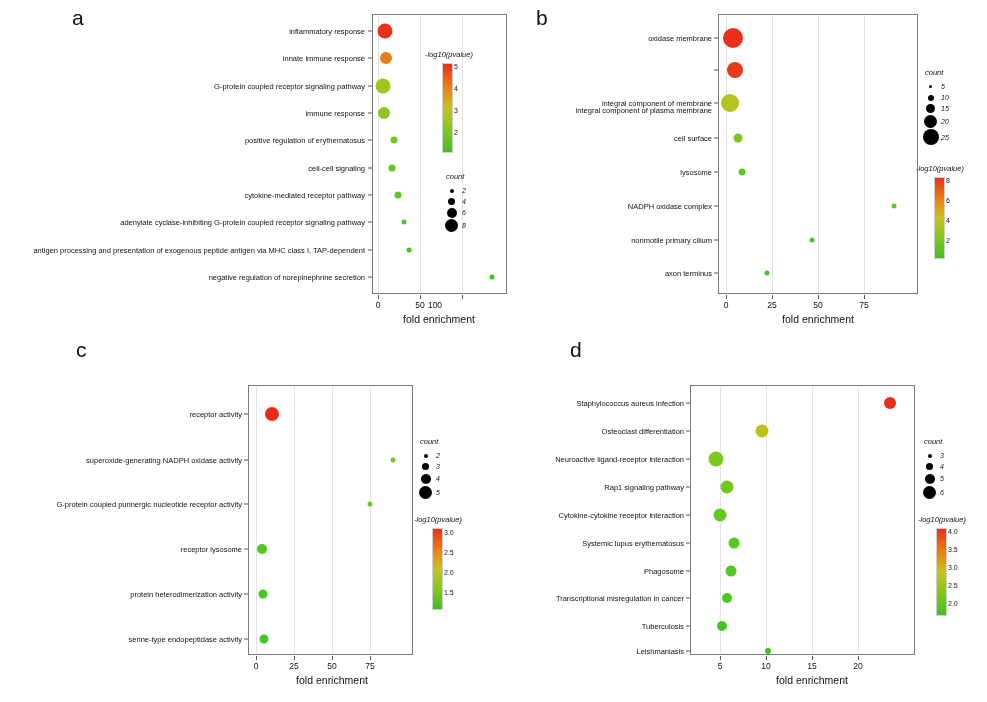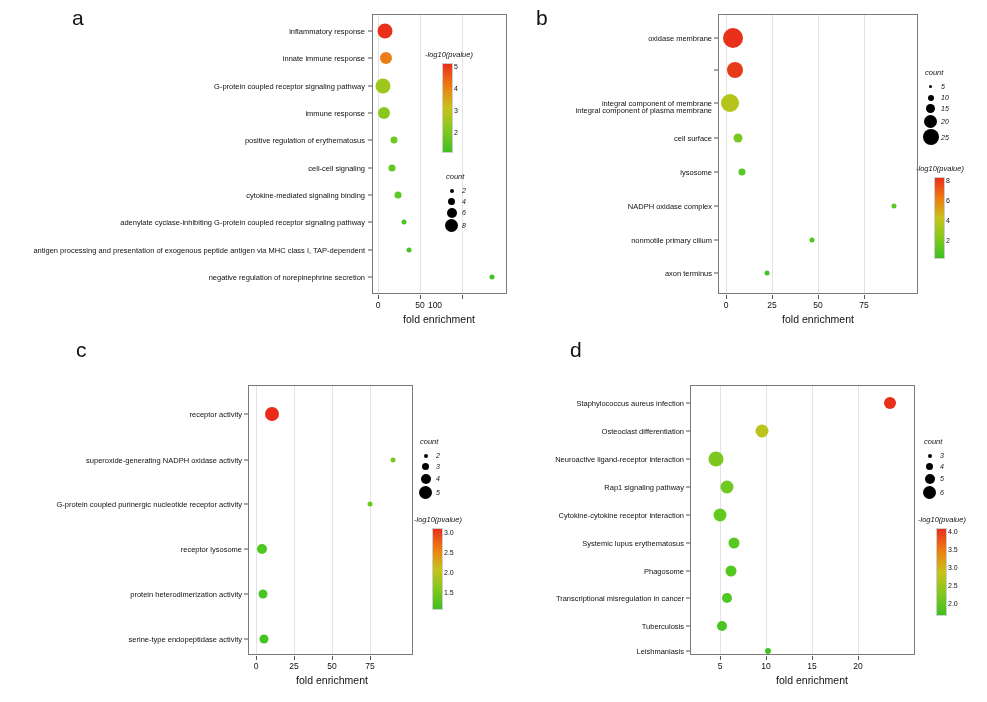--- a/index.html
+++ b/index.html
@@ -31,21 +31,21 @@
   <div class="panel-letter" style="left:72px;top:6px;">a</div>
 
   <div class="plot-frame" id="frame-a" style="left:372px;top:14px;width:135px;height:280px;"></div>
 
   <div class="ytick-label" style="left:40px;top:31px;width:325px;">inflammatory response</div>
   <div class="ytick-label" style="left:40px;top:58px;width:325px;">innate immune response</div>
   <div class="ytick-label" style="left:40px;top:86px;width:325px;">G-protein coupled receptor signaling pathway</div>
   <div class="ytick-label" style="left:40px;top:113px;width:325px;">immune response</div>
   <div class="ytick-label" style="left:40px;top:140px;width:325px;">positive regulation of erythematosus</div>
   <div class="ytick-label" style="left:40px;top:168px;width:325px;">cell-cell signaling</div>
-  <div class="ytick-label" style="left:40px;top:195px;width:325px;">cytokine-mediated signaling binding</div>
+  <div class="ytick-label" style="left:40px;top:195px;width:325px;">cytokine-mediated receptor pathway</div>
   <div class="ytick-label" style="left:40px;top:222px;width:325px;">adenylate cyclase-inhibiting G-protein coupled receptor signaling pathway</div>
   <div class="ytick-label" style="left:14px;top:250px;width:351px;">antigen processing and presentation of exogenous peptide antigen via MHC class I, TAP-dependent</div>
   <div class="ytick-label" style="left:40px;top:277px;width:325px;">negative regulation of norepinephrine secretion</div>
 
   <div class="ytick-mark" style="left:368px;top:31px;"></div>
   <div class="ytick-mark" style="left:368px;top:58px;"></div>
   <div class="ytick-mark" style="left:368px;top:86px;"></div>
   <div class="ytick-mark" style="left:368px;top:113px;"></div>
   <div class="ytick-mark" style="left:368px;top:140px;"></div>
   <div class="ytick-mark" style="left:368px;top:168px;"></div>

